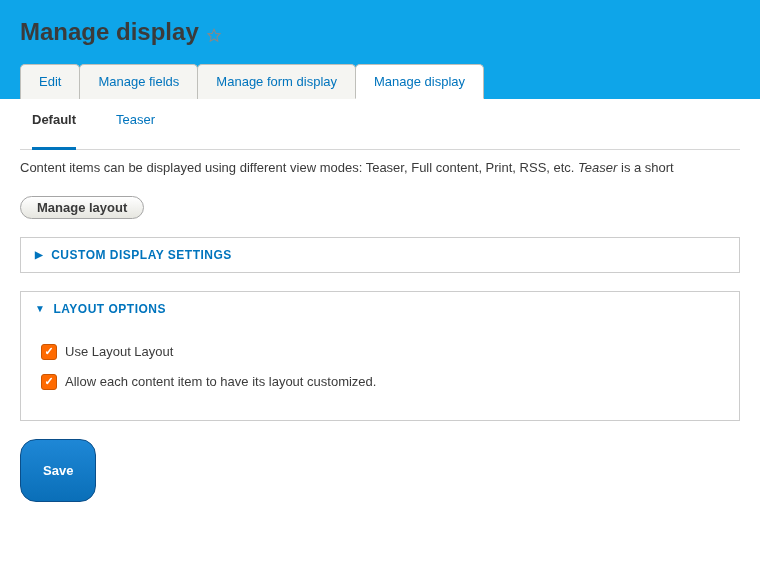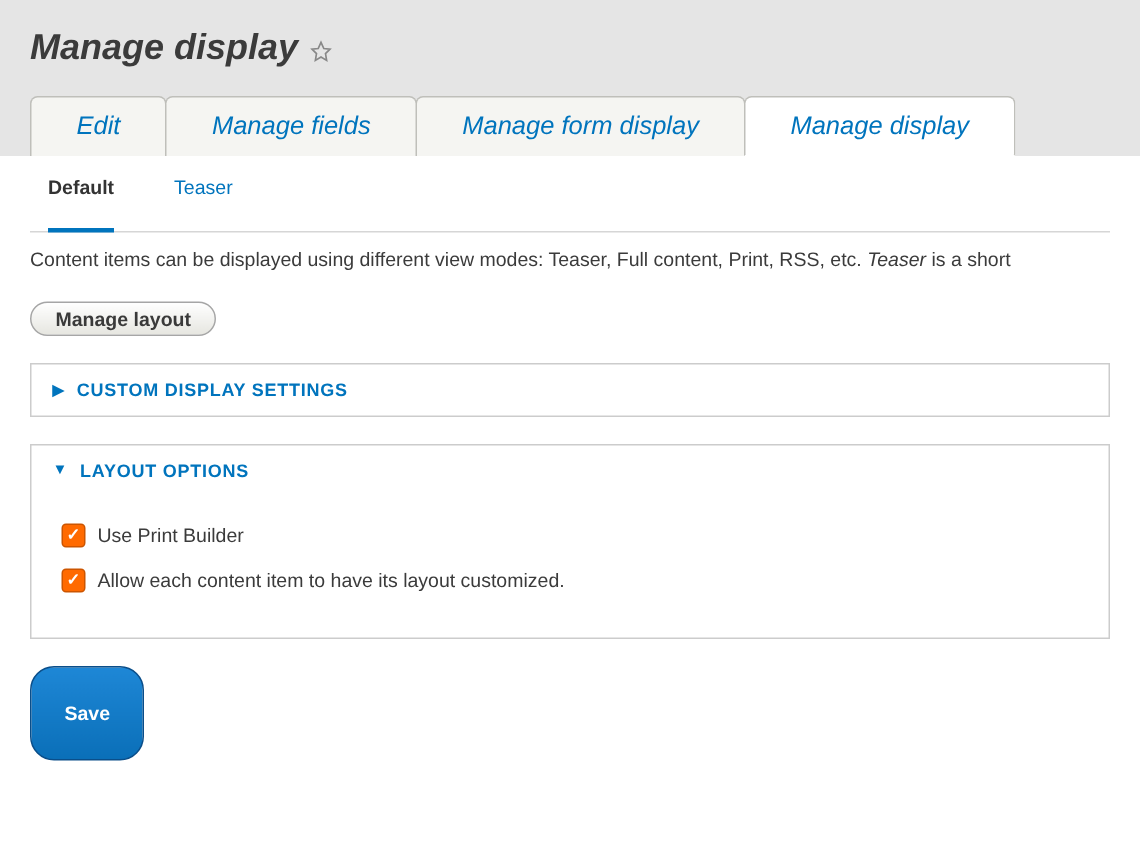--- a/index.html
+++ b/index.html
@@ -4,23 +4,22 @@
 <style>
 * { box-sizing: border-box; }
 body {
   margin: 0;
   font-family: "Lucida Grande", "Lucida Sans Unicode", Verdana, sans-serif;
   font-size: 13px;
   color: #3b3b3b;
   background: #fff;
 }
 .header-region {
-  background: #e5e5e5;
+  background: #0ea5e9;
   padding: 18px 20px 0 20px;
-  font-style: italic;
 }
 .page-title {
   font-size: 24px;
   font-weight: bold;
   margin: 0 0 18px 0;
   display: flex;
   align-items: center;
   gap: 6px;
 }
 .star-icon {
@@ -30,22 +29,22 @@
 .primary-tabs {
   display: flex;
   gap: 0;
   margin: 0;
   padding: 0;
 }
 .primary-tab {
   border: 1px solid #bfbfba;
   border-bottom: none;
   background: #f5f5f2;
-  padding: 9px 30px;
-  font-size: 17px;
+  padding: 9px 18px;
+  font-size: 13px;
   color: #0074bd;
   cursor: pointer;
   margin-right: -1px;
   border-radius: 5px 5px 0 0;
 }
 .primary-tab.active {
   background: #fff;
   color: #0074bd;
   font-weight: normal;
   border-bottom: 1px solid #fff;
@@ -192,21 +191,21 @@
   </div>
 
   <div class="details-box">
     <div class="details-summary">
       <span class="tri">▼</span>
       <span>LAYOUT OPTIONS</span>
     </div>
     <div class="details-content">
       <div class="checkbox-row">
         <span class="cb">✓</span>
-        <span>Use Print Builder</span>
+        <span>Use Layout Layout</span>
       </div>
       <div class="checkbox-row">
         <span class="cb">✓</span>
         <span>Allow each content item to have its layout customized.</span>
       </div>
     </div>
   </div>
 
   <button class="btn-primary">Save</button>
 </div>

